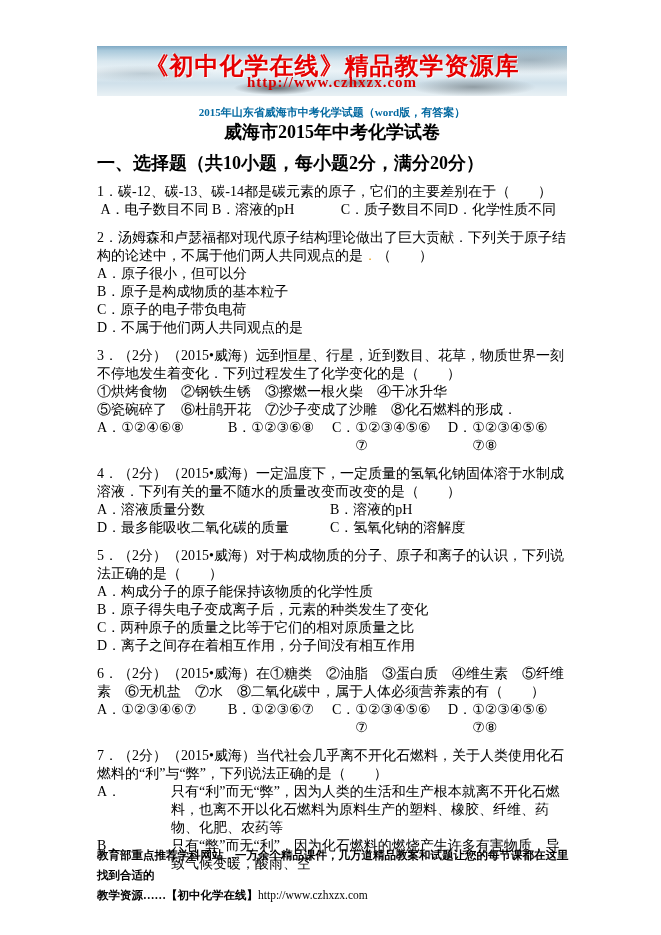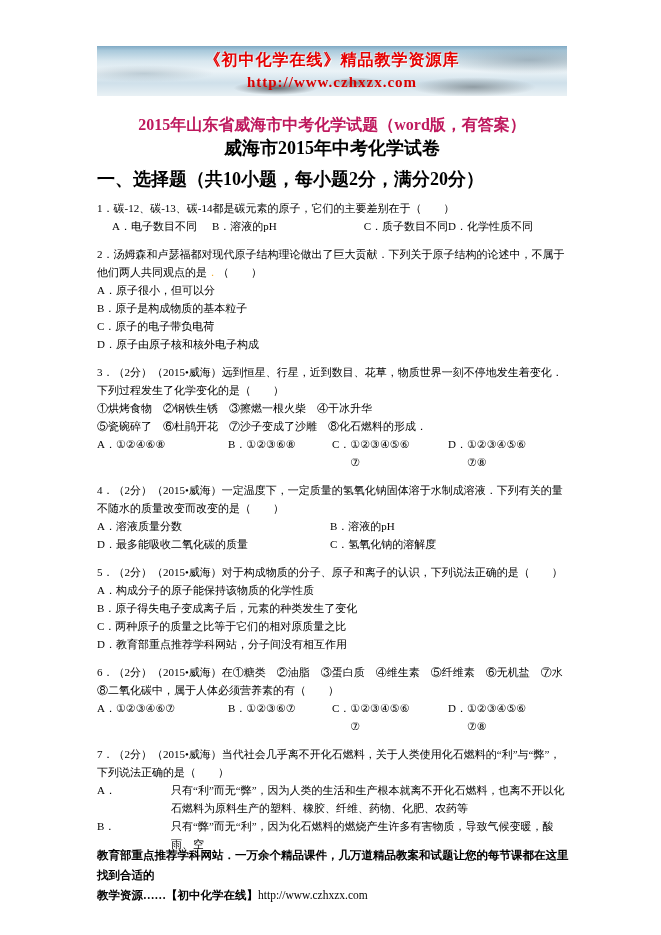--- a/index.html
+++ b/index.html
@@ -10,32 +10,32 @@
   
   .banner{width:470px;height:50px;position:relative;overflow:hidden;
     background:
       radial-gradient(ellipse 60px 10px at 38% 84%, rgba(35,40,45,.65), rgba(35,40,45,0) 70%),
       radial-gradient(ellipse 40px 8px at 55% 74%, rgba(50,55,60,.5), rgba(50,55,60,0) 70%),
       radial-gradient(ellipse 90px 14px at 80% 82%, rgba(60,70,75,.45), rgba(60,70,75,0) 70%),
       radial-gradient(ellipse 130px 20px at 92% 28%, rgba(125,145,158,.6), rgba(125,145,158,0) 70%),
       radial-gradient(ellipse 100px 12px at 10% 55%, rgba(150,170,182,.5), rgba(150,170,182,0) 70%),
       linear-gradient(180deg,#7fa9c4 0%,#a9c9db 9%,#d8e7ef 30%,#ebf3f7 50%,#cfe0ea 74%,#e9f1f5 100%);}
   .banner-title{position:absolute;top:4px;left:0;right:0;text-align:center;
-    font-size:16px;font-weight:bold;color:#e60000;letter-spacing:1px;
+    font-size:24px;font-weight:bold;color:#e60000;letter-spacing:1px;
     text-shadow:1px 1px 0 rgba(255,255,255,.75),-1px -1px 0 rgba(255,255,255,.4);}
   .banner-url{position:absolute;top:28px;left:0;right:0;text-align:center;
     font-size:15px;font-weight:bold;color:#d80000;letter-spacing:1px;}
 
   
-  .title-orange{margin-top:19px;text-align:center;font-size:16px;font-weight:bold;color:#be185d;}
+  .title-orange{margin-top:9px;text-align:center;font-size:11px;font-weight:bold;color:#0369a1;}
   .title-main{text-align:center;font-size:18px;font-weight:bold;line-height:24px;}
   .heading{margin-top:10px;font-size:18px;font-weight:bold;line-height:19px;}
 
   
-  .q{margin-top:10px;font-size:11px;line-height:18px;}
+  .q{margin-top:10px;font-size:14px;line-height:18px;}
   .q:first-of-type{margin-top:8px;}
   .stem{line-height:18px;}
   .dot{color:#f0ad2e;}
   .row4{display:flex;}
   .row4 .c1{width:115px;flex:none;text-align:center;}
   .row4 .c2{width:118px;flex:none;}
   .row4 .c3{width:118px;flex:none;text-align:right;}
   .row4 .c4{flex:1;}
   .optline{line-height:18px;}
   .grid2{display:grid;grid-template-columns:233px 1fr;}
@@ -79,21 +79,21 @@
         <span class="c3">C．质子数目不同</span>
         <span class="c4">D．化学性质不同</span>
       </div>
     </div>
 
     <div class="q">
       <div class="stem"><span>2．汤姆森和卢瑟福都对现代原子结构理论做出了巨大贡献．下列关于原子结构的论述中，不属于他们两人共同观点的是</span><span class="dot">．</span><span>（　　）</span></div>
       <div class="optline">A．原子很小，但可以分</div>
       <div class="optline">B．原子是构成物质的基本粒子</div>
       <div class="optline">C．原子的电子带负电荷</div>
-      <div class="optline">D．原子由原子核和核外电子构成</div>
+      <div class="optline">D．不属于他们两人共同观点的是</div>
     </div>
 
     <div class="q">
       <div class="stem">3．（2分）（2015•威海）远到恒星、行星，近到数目、花草，物质世界一刻不停地发生着变化．下列过程发生了化学变化的是（　　）</div>
       <div class="optline">①烘烤食物　②钢铁生锈　③擦燃一根火柴　④干冰升华</div>
       <div class="optline">⑤瓷碗碎了　⑥杜鹃开花　⑦沙子变成了沙雕　⑧化石燃料的形成．</div>
       <div class="crow">
         <div class="copt co-a">
             <span class="clabel">A．</span>
             <span class="cvals">
@@ -133,21 +133,21 @@
         <div class="optline">D．最多能吸收二氧化碳的质量</div>
         <div class="optline">C．氢氧化钠的溶解度</div>
       </div>
     </div>
 
     <div class="q">
       <div class="stem">5．（2分）（2015•威海）对于构成物质的分子、原子和离子的认识，下列说法正确的是（　　）</div>
       <div class="optline">A．构成分子的原子能保持该物质的化学性质</div>
       <div class="optline">B．原子得失电子变成离子后，元素的种类发生了变化</div>
       <div class="optline">C．两种原子的质量之比等于它们的相对原质量之比</div>
-      <div class="optline">D．教育部重点推荐学科网站，分子间没有相互作用</div>
+      <div class="optline">D．离子之间存在着相互作用，分子间没有相互作用</div>
     </div>
 
     <div class="q">
       <div class="stem">6．（2分）（2015•威海）在①糖类　②油脂　③蛋白质　④维生素　⑤纤维素　⑥无机盐　⑦水　⑧二氧化碳中，属于人体必须营养素的有（　　）</div>
       <div class="crow">
         <div class="copt co-a">
             <span class="clabel">A．</span>
             <span class="cvals">
               <span class="cl">①②③④⑥⑦</span>
               <span class="cl"></span>

